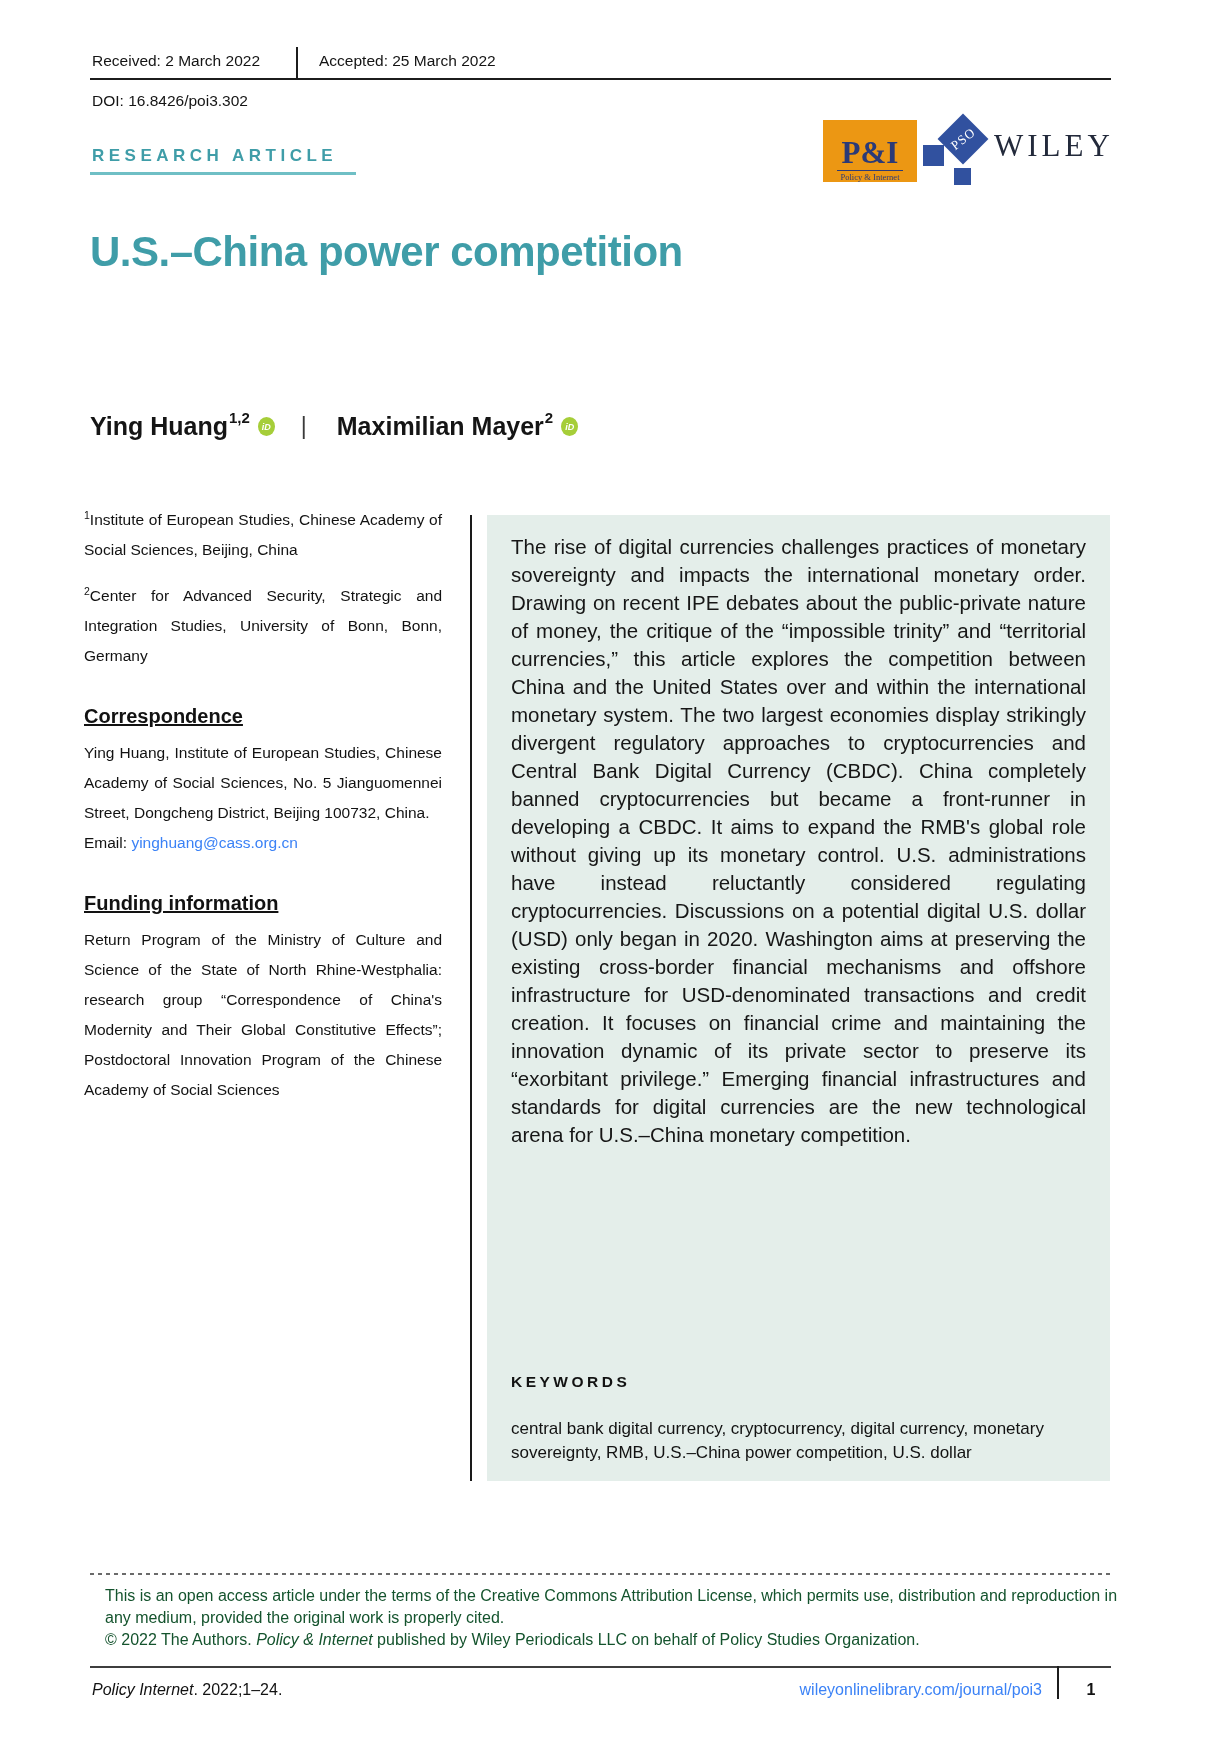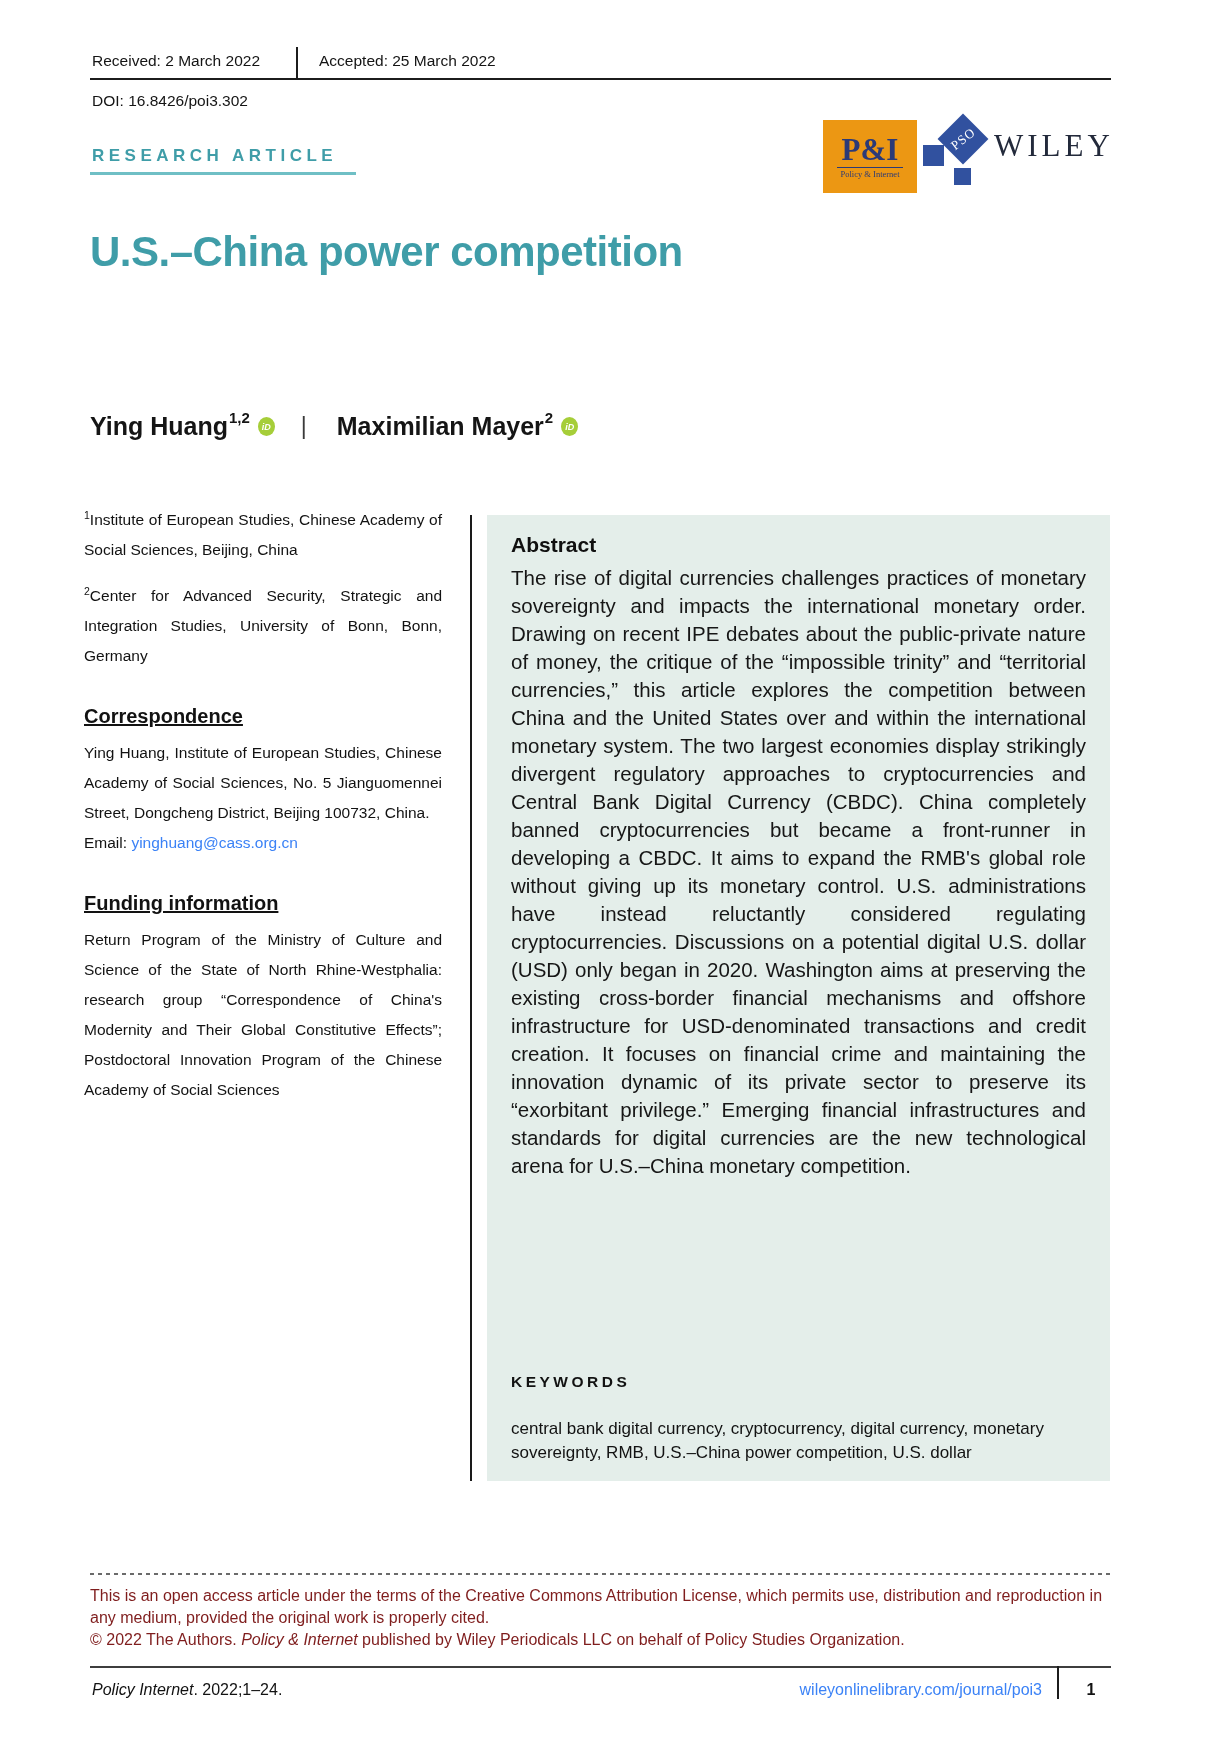--- a/index.html
+++ b/index.html
@@ -17,22 +17,22 @@
   .doi { left:92px; top:92px; }
 
   .article-type {
     left:92px; top:146px; font-size:17px; font-weight:bold; letter-spacing:4.5px;
     color:#3f9da8;
   }
   .article-type-rule { left:90px; top:172px; width:266px; height:3px; background:#6fbfc5; }
 
   
   .pi-logo {
-    left:823px; top:120px; width:94px; height:73px; background:#ec9713;
-    display:flex; flex-direction:column; align-items:center; justify-content:center;
+    left:823px; top:120px; width:94px; height:62px; background:#ec9713;
+    display:flex; flex-direction:column; align-items:center; justify-content:flex-end;
     font-family:"Liberation Serif", serif;
   }
   .pi-main { font-size:31px; font-weight:bold; color:#2b3a77; line-height:30px; }
   .pi-sub {
     font-size:8.5px; color:#2b3a77; border-top:1px solid #2b3a77; padding:1px 3px 0;
     margin-top:2px; white-space:nowrap;
   }
   .pso-logo { left:923px; top:114px; width:68px; height:74px; }
   .pso-diamond { position:absolute; left:22px; top:7px; width:36px; height:36px; background:#31519f; transform:rotate(45deg); }
   .pso-sq-left { position:absolute; left:0px; top:31px; width:21px; height:21px; background:#31519f; }
@@ -73,21 +73,21 @@
   .abstract-panel { left:487px; top:515px; width:623px; height:966px; background:#e4eeea; padding:18px 24px; }
   .abstract-heading { font-size:21px; font-weight:bold; margin-bottom:7px; color:#101010; }
   .abstract-body { font-size:20.5px; line-height:28px; text-align:justify; color:#161616; }
   .keywords-block { position:absolute; left:24px; right:24px; bottom:16px; }
   .keywords-heading { font-size:15.5px; font-weight:bold; letter-spacing:3.5px; margin-bottom:26px; }
   .keywords-body { font-size:17px; line-height:24px; }
 
   
   .dotted-rule { left:90px; top:1573px; width:1021px; height:2px;
     background-image:repeating-linear-gradient(to right,#6a6a6a 0 4px, transparent 4px 8px); }
-  .license { left:90px; top:1585px; width:1021px; font-size:16px; line-height:22px; color:#7f1d1d; }
+  .license { left:105px; top:1585px; width:1021px; font-size:16px; line-height:22px; color:#14532d; }
   .license .it { font-style:italic; }
   .bottom-rule { left:90px; top:1666px; width:1021px; height:2px; background:#3d3d3d; }
   .citation { left:92px; top:1681px; font-size:16px; }
   .citation .it { font-style:italic; }
   .journal-url { left:680px; top:1681px; width:362px; text-align:right; font-size:16px; }
   .pagenum-divider { left:1057px; top:1666px; width:2px; height:33px; background:#1c1c1c; }
   .page-number { left:1070px; top:1681px; width:42px; text-align:center; font-weight:bold; font-size:16px; }
 </style>
 </head>
 <body>
@@ -134,21 +134,20 @@
     <p><sup>2</sup><span>Center for Advanced Security, Strategic and Integration Studies, University of Bonn, Bonn, Germany</span></p>
     <div class="col-heading">Correspondence</div>
     <p style="margin-bottom:0;">Ying Huang, Institute of European Studies, Chinese Academy of Social Sciences, No. 5 Jianguomennei Street, Dongcheng District, Beijing 100732, China.</p>
     <div class="email-line"><span>Email: </span><a class="link">yinghuang@cass.org.cn</a></div>
     <div class="col-heading">Funding information</div>
     <p>Return Program of the Ministry of Culture and Science of the State of North Rhine-Westphalia: research group “Correspondence of China's Modernity and Their Global Constitutive Effects”; Postdoctoral Innovation Program of the Chinese Academy of Social Sciences</p>
   </div>
 
   <div class="abs divider-v"></div>
   <div class="abs abstract-panel">
-    <div class="abstract-heading">Abstract</div>
     <p class="abstract-body">The rise of digital currencies challenges practices of monetary sovereignty and impacts the international monetary order. Drawing on recent IPE debates about the public-private nature of money, the critique of the “impossible trinity” and “territorial currencies,” this article explores the competition between China and the United States over and within the international monetary system. The two largest economies display strikingly divergent regulatory approaches to cryptocurrencies and Central Bank Digital Currency (CBDC). China completely banned cryptocurrencies but became a front-runner in developing a CBDC. It aims to expand the RMB's global role without giving up its monetary control. U.S. administrations have instead reluctantly considered regulating cryptocurrencies. Discussions on a potential digital U.S. dollar (USD) only began in 2020. Washington aims at preserving the existing cross-border financial mechanisms and offshore infrastructure for USD-denominated transactions and credit creation. It focuses on financial crime and maintaining the innovation dynamic of its private sector to preserve its “exorbitant privilege.” Emerging financial infrastructures and standards for digital currencies are the new technological arena for U.S.–China monetary competition.</p>
     <div class="keywords-block">
       <div class="keywords-heading">KEYWORDS</div>
       <div class="keywords-body">central bank digital currency, cryptocurrency, digital currency, monetary sovereignty, RMB, U.S.–China power competition, U.S. dollar</div>
     </div>
   </div>
 
   <div class="abs dotted-rule"></div>
   <div class="abs license">
     <div>This is an open access article under the terms of the Creative Commons Attribution License, which permits use, distribution and reproduction in any medium, provided the original work is properly cited.</div>

